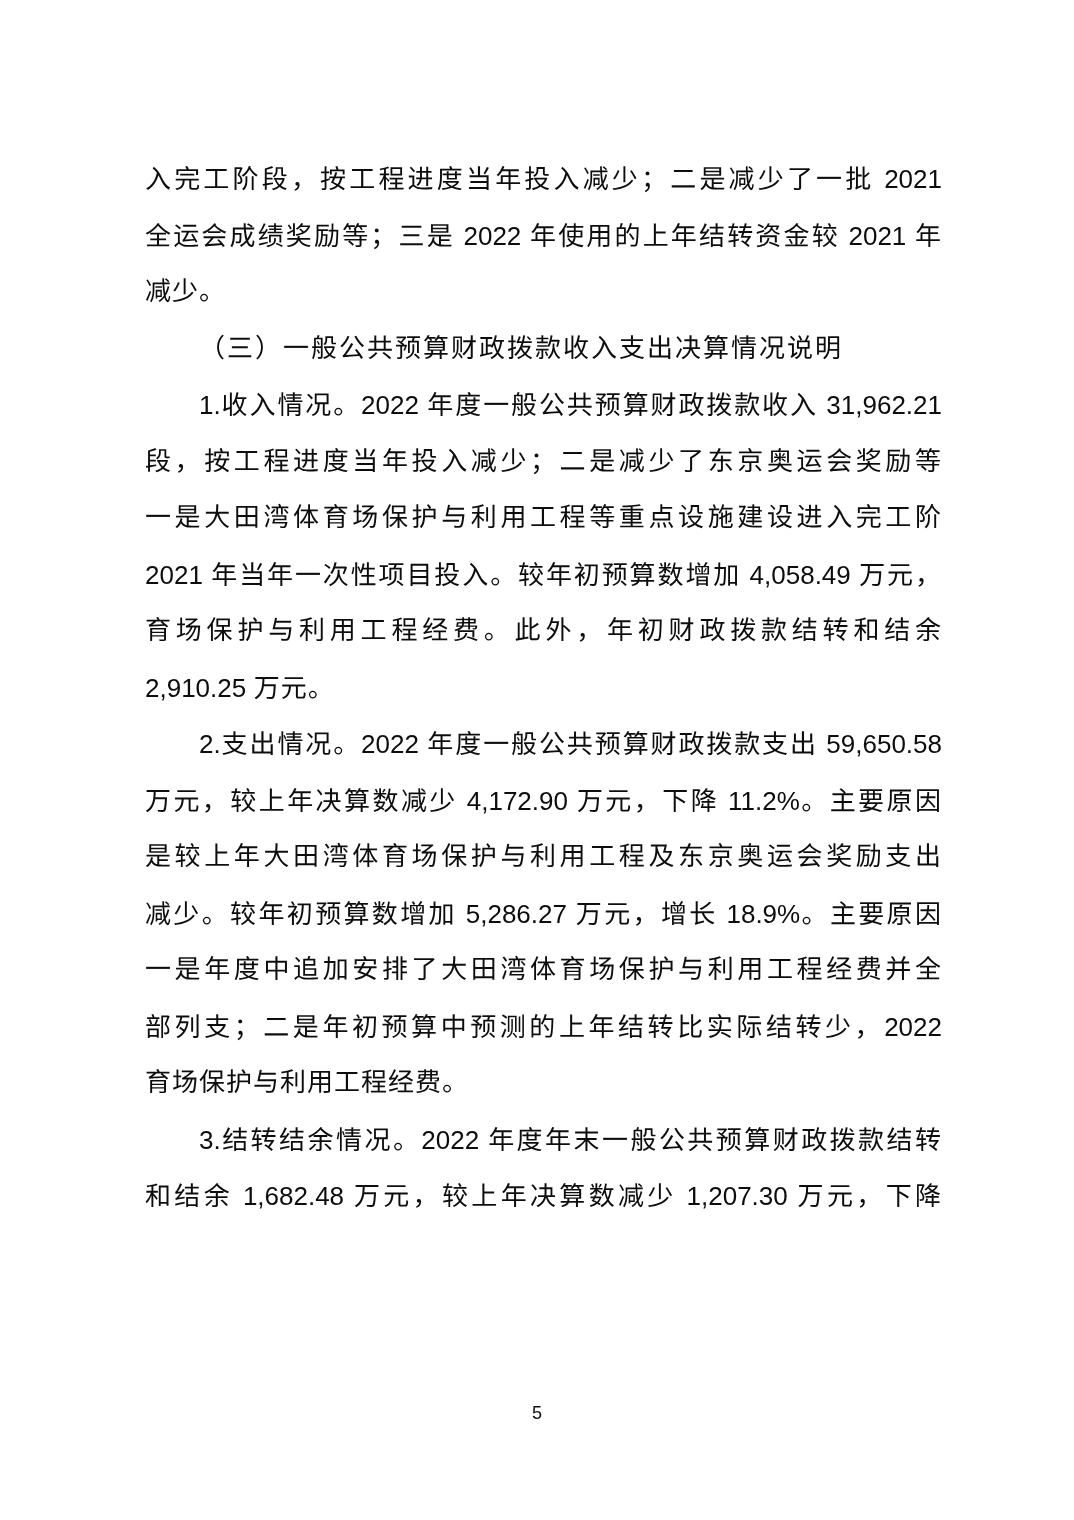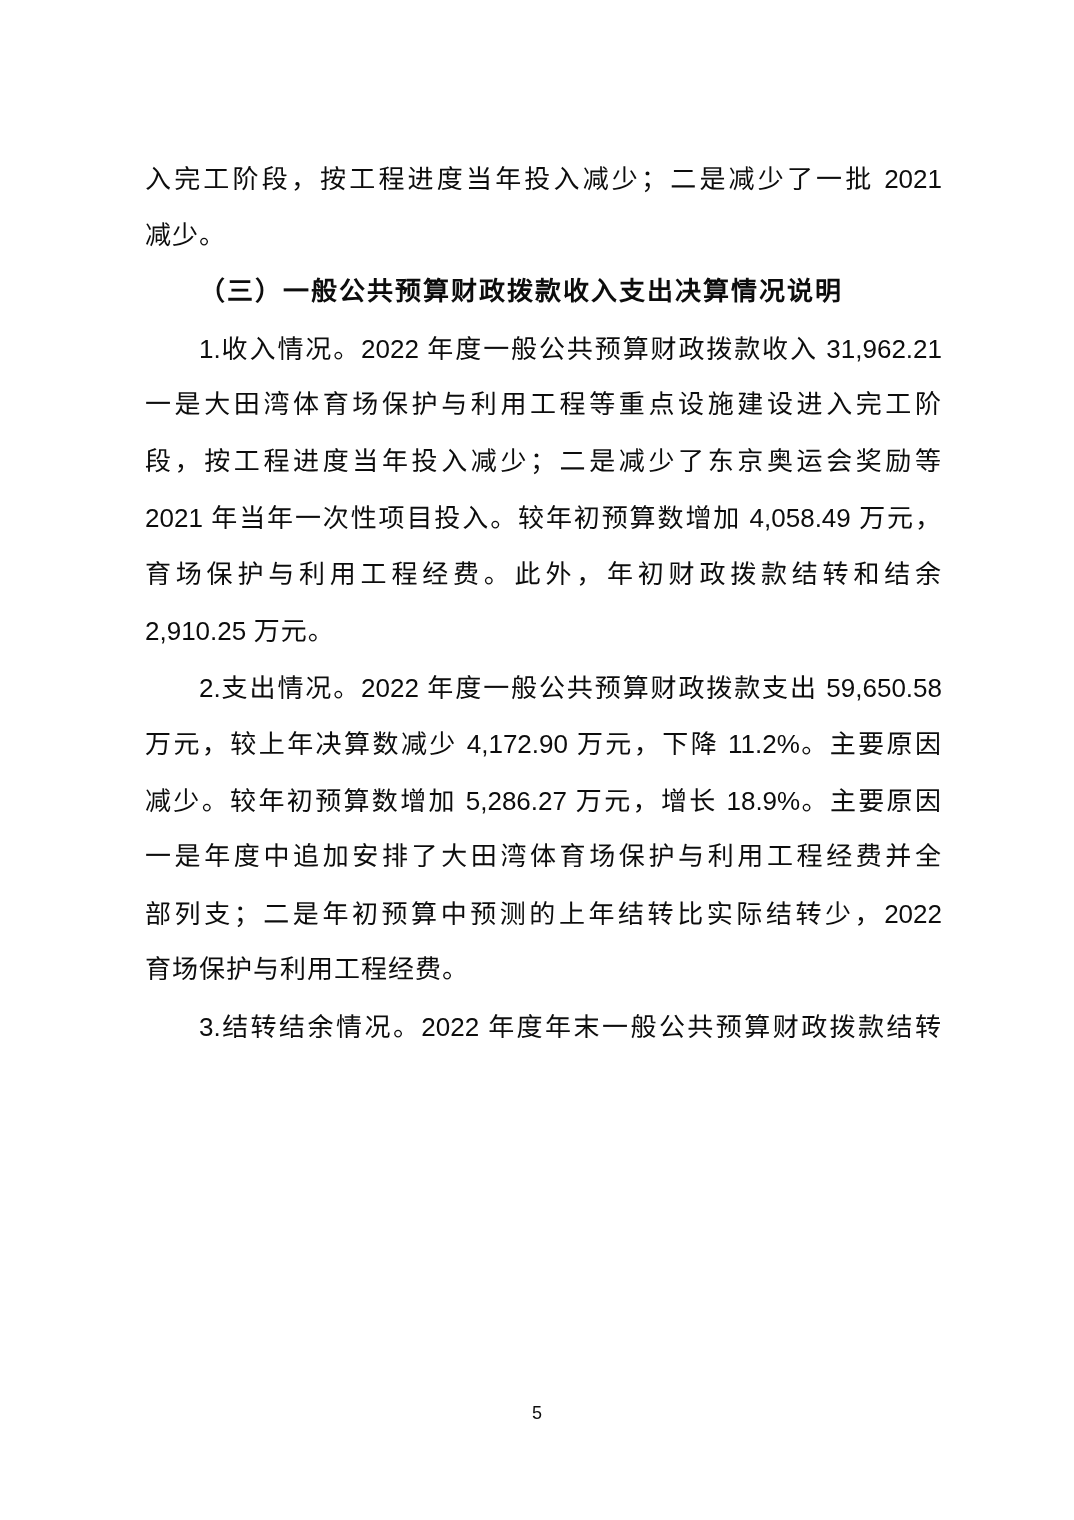--- a/index.html
+++ b/index.html
@@ -41,21 +41,21 @@
   .line.j {
     text-align: justify;
     text-align-last: justify;
   }
   
   .line.indent {
     padding-left: 54px;
   }
   
   .line.heading {
-    font-weight: bold;
+    font-weight: normal;
     letter-spacing: 2px;
     text-align: left;
     text-align-last: left;
   }
   
   .num {
     font-family: "Liberation Sans", "DejaVu Sans", sans-serif;
     letter-spacing: 0;
   }
   .pageno {
@@ -70,32 +70,35 @@
     color: #0d0d0d;
   }
 </style>
 </head>
 <body>
 
 <div class="page">
 
   <div class="textblock">
     <div class="line j">入完工阶段，按工程进度当年投入减少；二是减少了一批 <span class="num">2021</span></div>
+    <div class="line j">全运会成绩奖励等；三是 <span class="num">2022</span> 年使用的上年结转资金较 <span class="num">2021</span> 年</div>
     <div class="line">减少。</div>
     <div class="line heading indent">（三）一般公共预算财政拨款收入支出决算情况说明</div>
     <div class="line j indent"><span class="num">1.</span>收入情况。<span class="num">2022</span> 年度一般公共预算财政拨款收入 <span class="num">31,962.21</span></div>
+    <div class="line j">段，按工程进度当年投入减少；二是减少了东京奥运会奖励等</div>
     <div class="line j">一是大田湾体育场保护与利用工程等重点设施建设进入完工阶</div>
-    <div class="line j">段，按工程进度当年投入减少；二是减少了东京奥运会奖励等</div>
     <div class="line j"><span class="num">2021</span> 年当年一次性项目投入。较年初预算数增加 <span class="num">4,058.49</span> 万元，</div>
     <div class="line j">育场保护与利用工程经费。此外，年初财政拨款结转和结余</div>
     <div class="line"><span class="num">2,910.25</span> 万元。</div>
     <div class="line j indent"><span class="num">2.</span>支出情况。<span class="num">2022</span> 年度一般公共预算财政拨款支出 <span class="num">59,650.58</span></div>
     <div class="line j">万元，较上年决算数减少 <span class="num">4,172.90</span> 万元，下降 <span class="num">11.2%</span>。主要原因</div>
+    <div class="line j">是较上年大田湾体育场保护与利用工程及东京奥运会奖励支出</div>
     <div class="line j">减少。较年初预算数增加 <span class="num">5,286.27</span> 万元，增长 <span class="num">18.9%</span>。主要原因</div>
     <div class="line j">一是年度中追加安排了大田湾体育场保护与利用工程经费并全</div>
     <div class="line j">部列支；二是年初预算中预测的上年结转比实际结转少，<span class="num">2022</span></div>
     <div class="line">育场保护与利用工程经费。</div>
     <div class="line j indent"><span class="num">3.</span>结转结余情况。<span class="num">2022</span> 年度年末一般公共预算财政拨款结转</div>
+    <div class="line j">和结余 <span class="num">1,682.48</span> 万元，较上年决算数减少 <span class="num">1,207.30</span> 万元，下降</div>
   </div>
 
   <div class="pageno">5</div>
 
 </div>
 
 </body></html>

